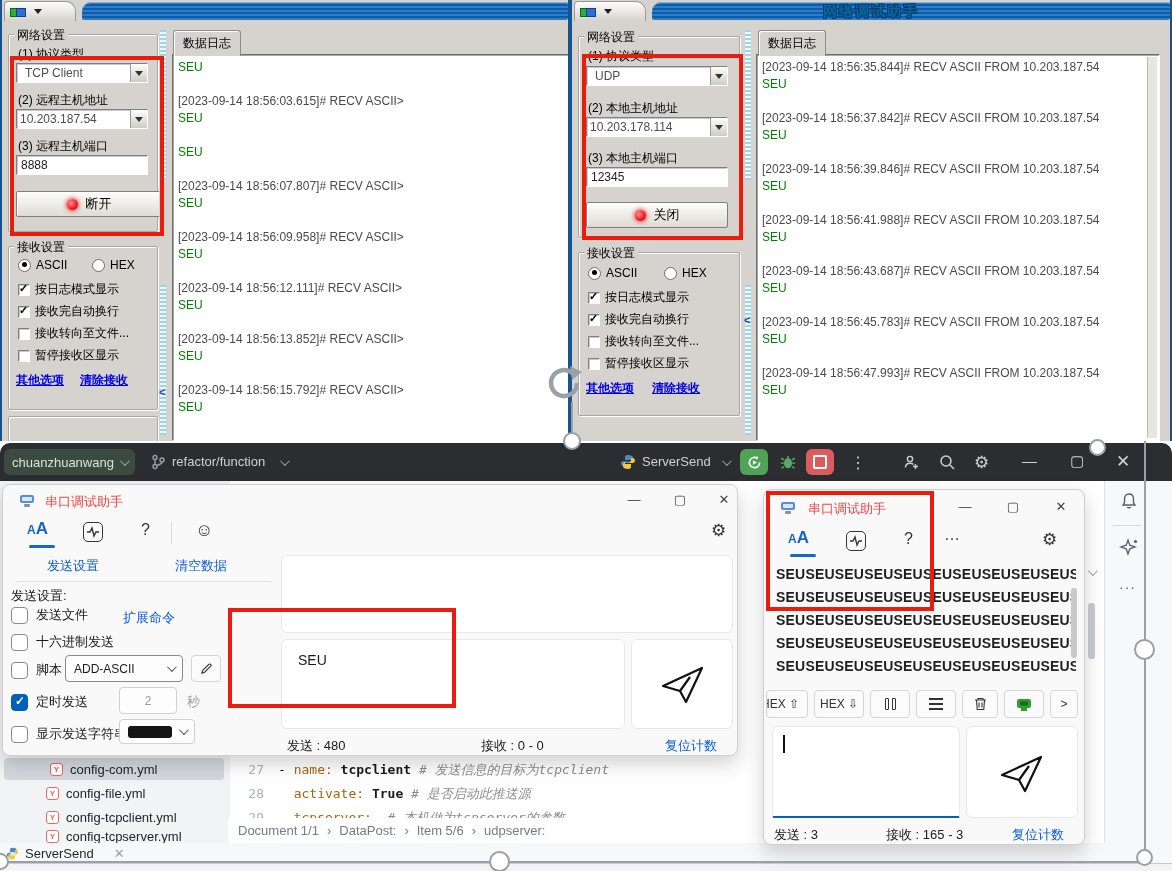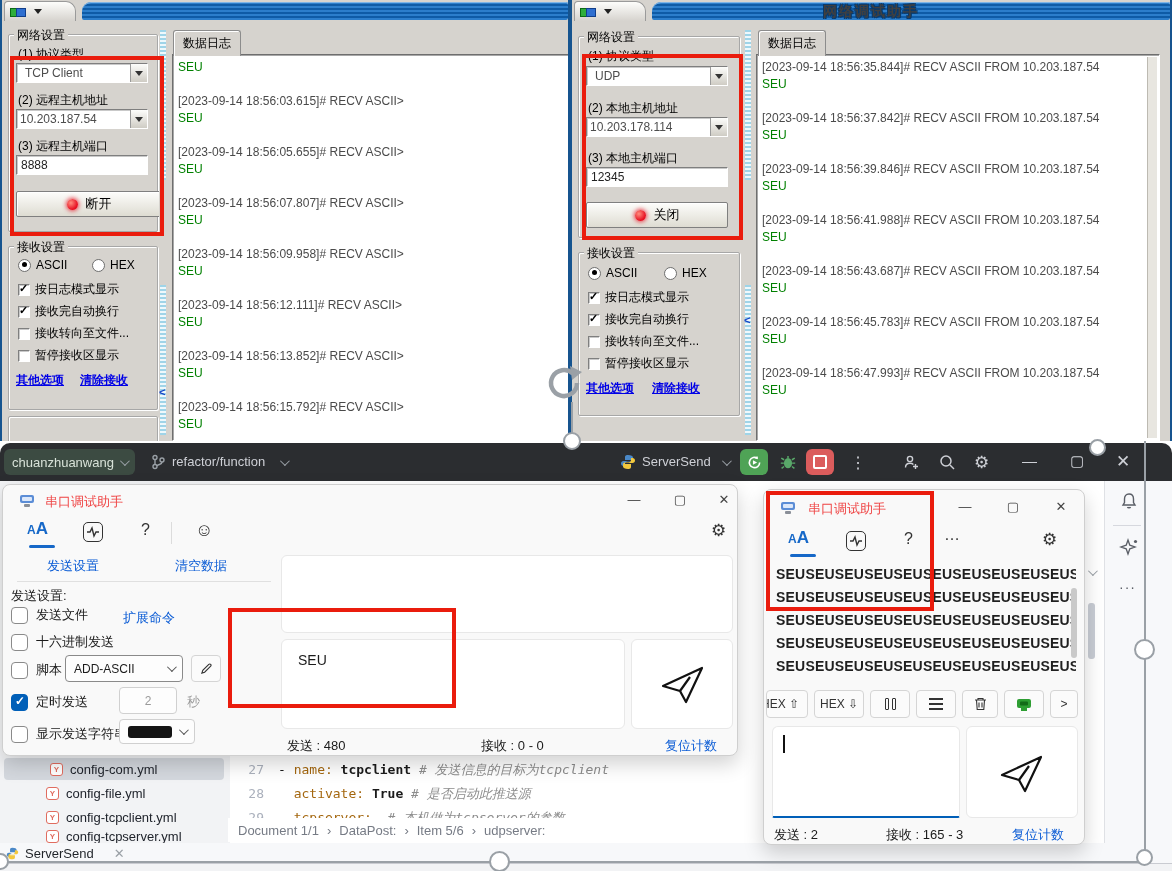--- a/index.html
+++ b/index.html
@@ -9,21 +9,21 @@
 
   
   .na{position:absolute;background:#d6d3ce;border-left:2px solid #16548f;border-right:2px solid #16548f;overflow:hidden;box-sizing:border-box;}
   .na-tb{position:absolute;left:0;top:0;right:0;height:22px;background:#d6d3ce;}
   .na-stripe{position:absolute;top:2px;height:18px;border-radius:9px 2px 2px 2px;
      background:repeating-linear-gradient(to bottom,#2c7ecb 0 2px,#0e5ba6 2px 4px);box-shadow:inset 0 1px 0 #7db4e6;}
   .na-tab{position:absolute;left:2px;top:1px;width:72px;height:20px;background:linear-gradient(#fdfdfb,#d6d3ce);border:1px solid #9a9a9a;border-bottom:none;border-radius:4px 10px 0 0;display:flex;align-items:center;padding-left:5px;gap:4px;box-sizing:border-box;}
   .na-ic1{width:8px;height:7px;background:#2fae3b;border:1px solid #0a6b14;display:inline-block;}
   .na-ic2{width:8px;height:7px;background:#2f6fd0;border:1px solid #123f8a;display:inline-block;margin-left:-4px;margin-top:5px;}
   .na-caret{width:0;height:0;border-left:4px solid transparent;border-right:4px solid transparent;border-top:5px solid #222;margin-left:4px;}
-  .na-title{position:absolute;top:3px;left:0;right:0;text-align:center;color:#404040;font-weight:bold;font-size:14px;text-shadow:1px 1px 0 #0a3a6b,-1px 1px 0 #0a3a6b,1px -1px 0 #0a3a6b,-1px -1px 0 #0a3a6b;letter-spacing:2px;}
+  .na-title{position:absolute;top:3px;left:0;right:0;text-align:center;color:#0369a1;font-weight:bold;font-size:14px;text-shadow:1px 1px 0 #0a3a6b,-1px 1px 0 #0a3a6b,1px -1px 0 #0a3a6b,-1px -1px 0 #0a3a6b;letter-spacing:2px;}
   .grp{position:absolute;border:1px solid #a7a7a7;border-radius:2px;box-shadow:1px 1px 0 #fff, inset 1px 1px 0 #fff;}
   .grp-label{position:absolute;background:#d6d3ce;padding:0 3px;font-size:12px;color:#000;z-index:2;}
   .xp-label{position:absolute;font-size:12px;color:#000;white-space:nowrap;}
   .xp-combo,.xp-input{position:absolute;background:#fff;border:1px solid;border-color:#7f7f7f #fff #fff #7f7f7f;box-shadow:inset 1px 1px 0 #c9c9c9;box-sizing:border-box;display:flex;align-items:center;}
   .xp-combo-text{flex:1;font-size:12px;color:#4d4d4d;padding-left:8px;white-space:nowrap;overflow:hidden;}
   .xp-input-text{flex:1;font-size:12px;color:#222;padding-left:4px;}
   .xp-dd{width:16px;align-self:stretch;background:linear-gradient(#fdfdfb,#cfccc4);border-left:1px solid #9a9a9a;display:flex;align-items:center;justify-content:center;}
   .xp-dd::after{content:"";width:0;height:0;border-left:4px solid transparent;border-right:4px solid transparent;border-top:5px solid #333;}
   .xp-btn{position:absolute;background:linear-gradient(#fdfdfb,#dedcd2);border:1px solid #7f7f7f;box-shadow:inset 1px 1px 0 #fff;border-radius:2px;display:flex;align-items:center;justify-content:center;gap:8px;font-size:13px;color:#000;box-sizing:border-box;}
   .reddot{width:11px;height:11px;border-radius:50%;background:radial-gradient(circle at 35% 35%,#ff8d7e,#e81123 65%);box-shadow:0 0 4px 1px rgba(232,17,35,.8);display:inline-block;}
@@ -165,21 +165,20 @@
       <span class="split-arrow" style="top:362px;">&lt;</span>
     </div>
 
     <div class="na-logtab" style="left:171px;top:30px;width:66px;height:25px;">数据日志</div>
     <div class="na-log mono" style="left:170px;top:54px;width:400px;height:387px;">
         <div class="log-line data">SEU</div>
         <div class="log-line blank">&nbsp;</div>
         <div class="log-line ts">[2023-09-14 18:56:03.615]# RECV ASCII&gt;</div>
         <div class="log-line data">SEU</div>
         <div class="log-line blank">&nbsp;</div>
-        <div class="log-line ts">[2023-09-14 18:56:05.655]# RECV ASCII&gt;</div>
         <div class="log-line data">SEU</div>
         <div class="log-line blank">&nbsp;</div>
         <div class="log-line ts">[2023-09-14 18:56:07.807]# RECV ASCII&gt;</div>
         <div class="log-line data">SEU</div>
         <div class="log-line blank">&nbsp;</div>
         <div class="log-line ts">[2023-09-14 18:56:09.958]# RECV ASCII&gt;</div>
         <div class="log-line data">SEU</div>
         <div class="log-line blank">&nbsp;</div>
         <div class="log-line ts">[2023-09-14 18:56:12.111]# RECV ASCII&gt;</div>
         <div class="log-line data">SEU</div>
@@ -552,21 +551,21 @@
     <div class="panel-box" style="left:8px;top:236px;width:188px;height:92px;border-bottom:2px solid #005fb8;border-radius:6px 6px 2px 2px;">
       <span style="position:absolute;left:10px;top:8px;width:1.5px;height:18px;background:#111;"></span>
     </div>
     <div class="panel-box" style="left:202px;top:236px;width:112px;height:92px;">
       <svg style="position:absolute;left:32px;top:26px;" width="46" height="42" viewBox="0 0 46 42">
         <path d="M3 22 L42 4 L26 38 L20 27 Z" fill="none" stroke="#111" stroke-width="2.2" stroke-linejoin="round"></path>
         <path d="M20 27 L30 13" fill="none" stroke="#111" stroke-width="2.2"></path>
       </svg>
     </div>
 
-    <span class="stat" style="left:10px;top:336px;">发送 : 2</span>
+    <span class="stat" style="left:10px;top:336px;">发送 : 3</span>
     <span class="stat" style="left:122px;top:336px;">接收 : 165 - 3</span>
     <span class="stat blue" style="left:248px;top:336px;">复位计数</span>
   </section>
 
   <div class="ann-red" style="left:10px;top:56px;width:146px;height:172px;"></div>
   <div class="ann-red" style="left:582px;top:54px;width:153px;height:178px;"></div>
   <div class="ann-red" style="left:228px;top:608px;width:220px;height:92px;"></div>
   <div class="ann-red" style="left:766px;top:491px;width:160px;height:112px;"></div>
 
   <svg class="abs" style="left:544px;top:362px;z-index:50;" width="42" height="42" viewBox="0 0 42 42">

